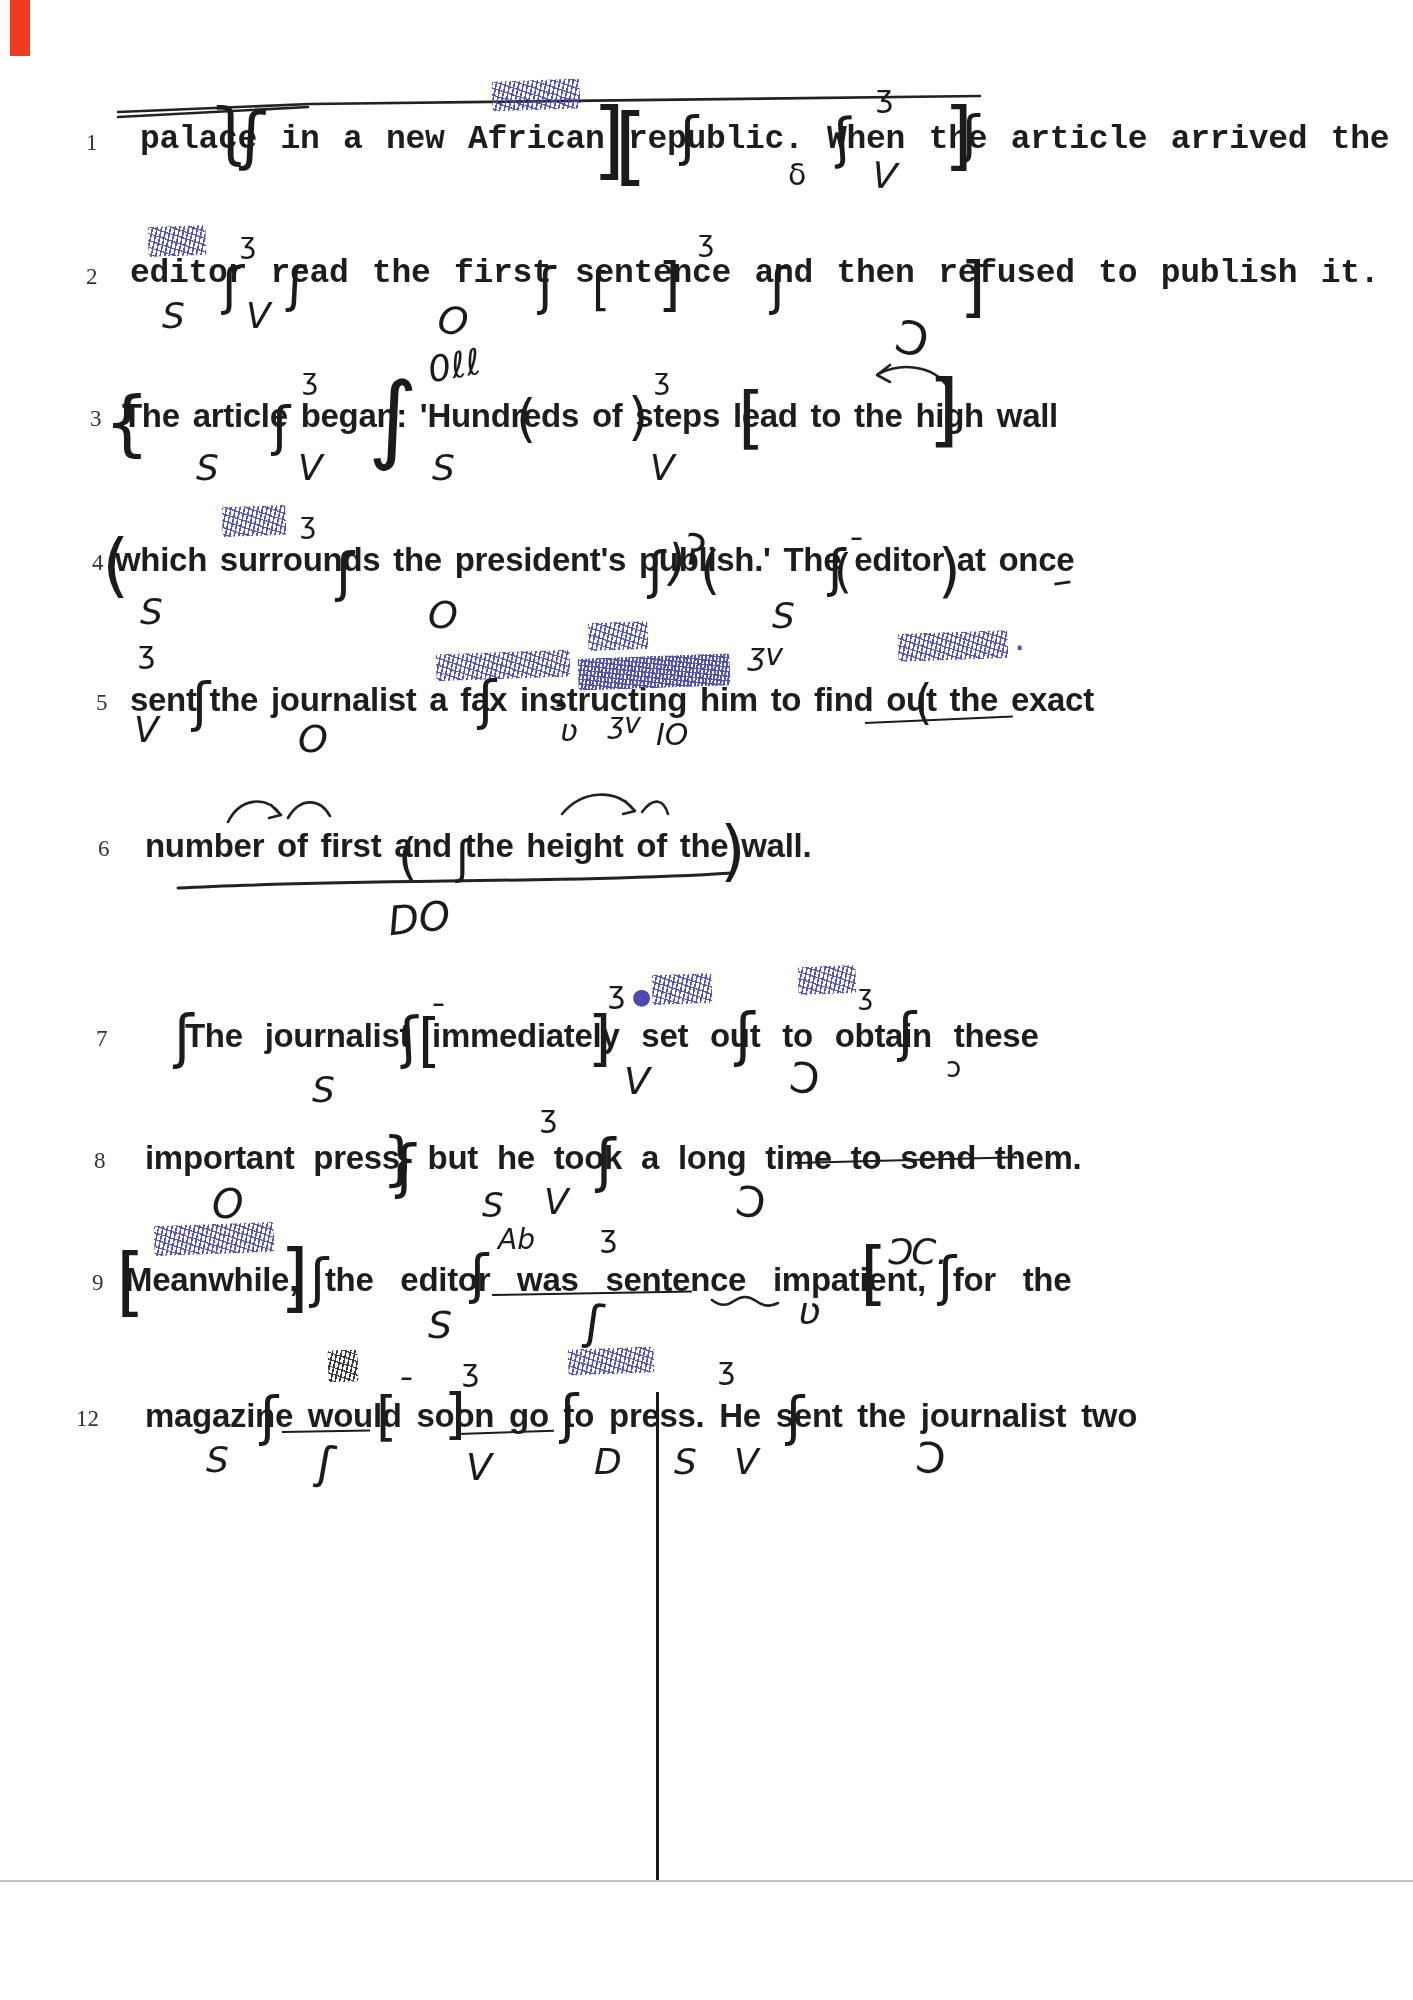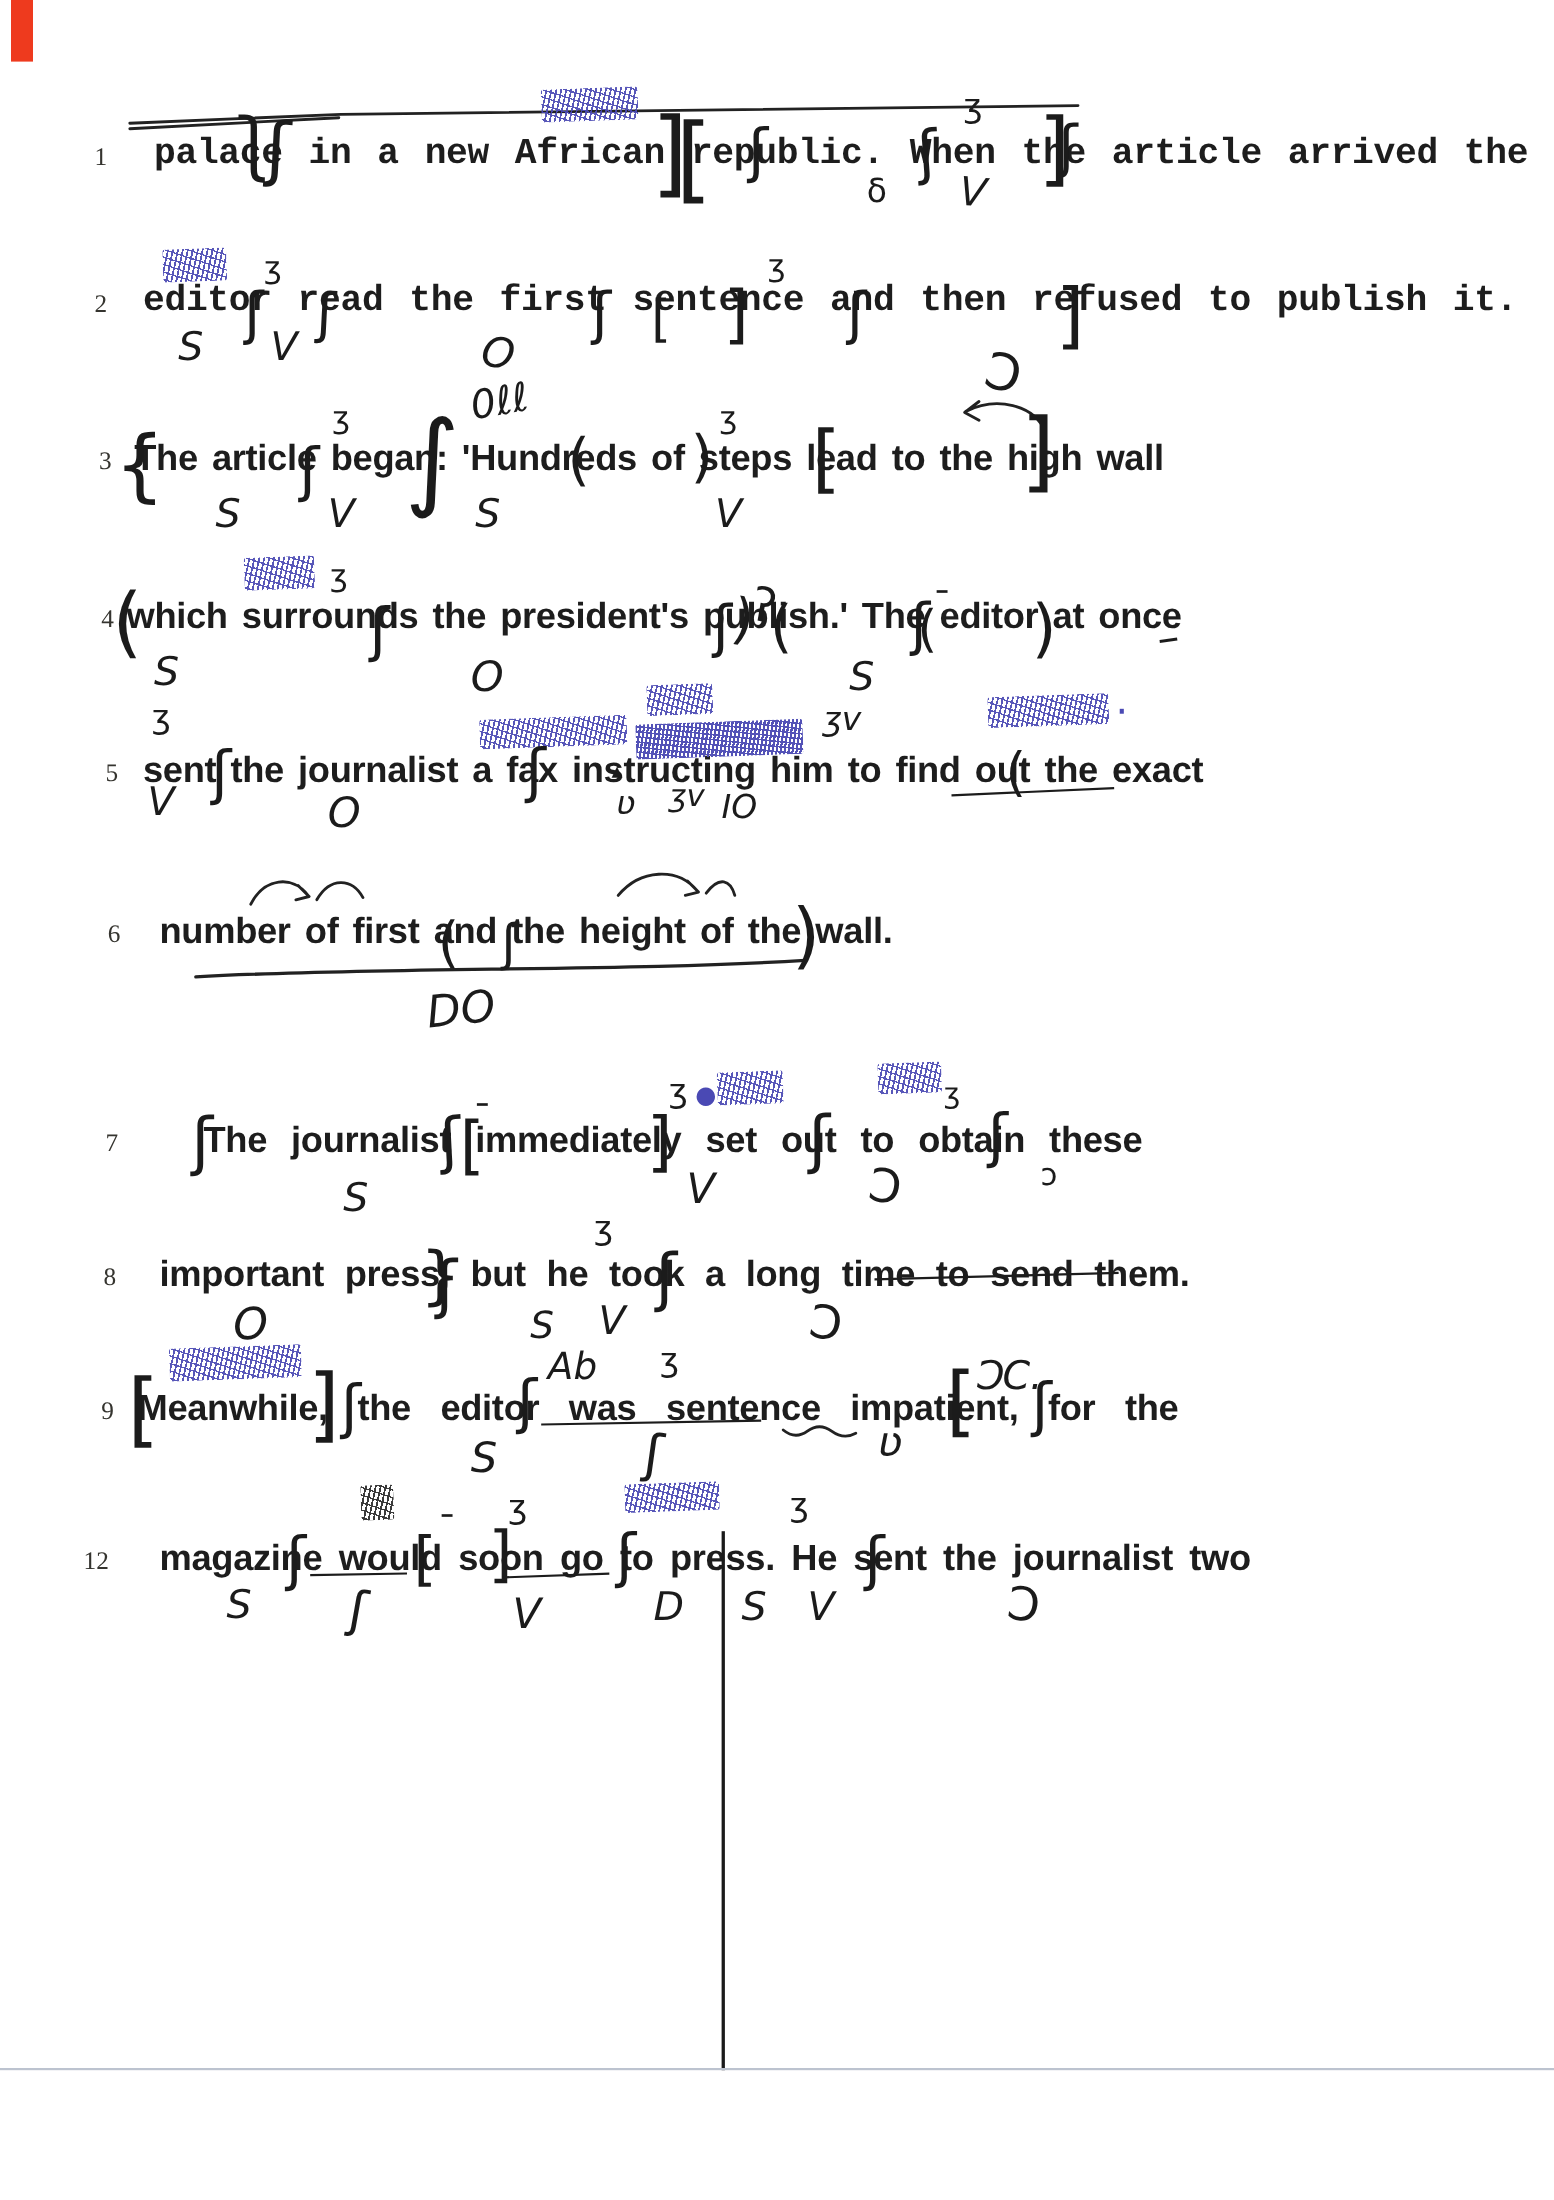--- a/index.html
+++ b/index.html
@@ -179,21 +179,21 @@
       <span class="mk" style="left: 596px; top: 1132px; font-size: 58px;">ʃ</span>
       <span class="mk" style="left: 736px; top: 1182px; font-size: 42px; transform: rotate(10deg);">Ɔ</span>
       <div class="ul" style="left: 795px; top: 1162px; width: 222px; transform: rotate(-1.5deg);"></div>
       <span class="mk it" style="left: 886px; top: 1188px; font-size: 36px; margin-top: 46px;">ƆC.</span>
       <span class="mk" style="left: 116px; top: 1244px; font-size: 74px;">[</span>
       <div class="scr blue" aria-label="与此同时" style="left: 154px; top: 1224px; width: 120px; height: 30px;"></div>
       <span class="mk" style="left: 280px; top: 1240px; font-size: 74px;">]</span>
       <span class="mk" style="left: 310px; top: 1252px; font-size: 54px;">ʃ</span>
       <span class="mk it" style="left: 428px; top: 1306px; font-size: 38px;">S</span>
       <span class="mk" style="left: 470px; top: 1248px; font-size: 54px;">ʃ</span>
-      <span class="mk it" style="left: 498px; top: 1226px; font-size: 34px;">Ab</span>
+      <span class="mk it" style="left: 498px; top: 1226px; font-size: 28px;">Ab</span>
       <span class="mk" style="left: 600px; top: 1222px; font-size: 30px;">ʒ</span>
       <div class="ul" style="left: 492px; top: 1294px; width: 200px; transform: rotate(-1deg);"></div>
       <span class="mk" style="left: 586px; top: 1298px; font-size: 48px; transform: rotate(8deg);">ʃ</span>
       <span class="mk it" style="left: 798px; top: 1292px; font-size: 38px;">ʋ</span>
       <span class="mk" style="left: 860px; top: 1238px; font-size: 70px;">[</span>
       <span class="mk" style="left: 938px; top: 1250px; font-size: 54px;">ʃ</span>
       <span class="mk it" style="left: 206px; top: 1442px; font-size: 36px;">S</span>
       <span class="mk" style="left: 260px; top: 1390px; font-size: 54px;">ʃ</span>
       <div class="scr black" aria-label="情" style="left: 328px; top: 1350px; width: 30px; height: 32px;"></div>
       <div class="ul" style="left: 282px; top: 1431px; width: 88px; transform: rotate(-1deg);"></div>

